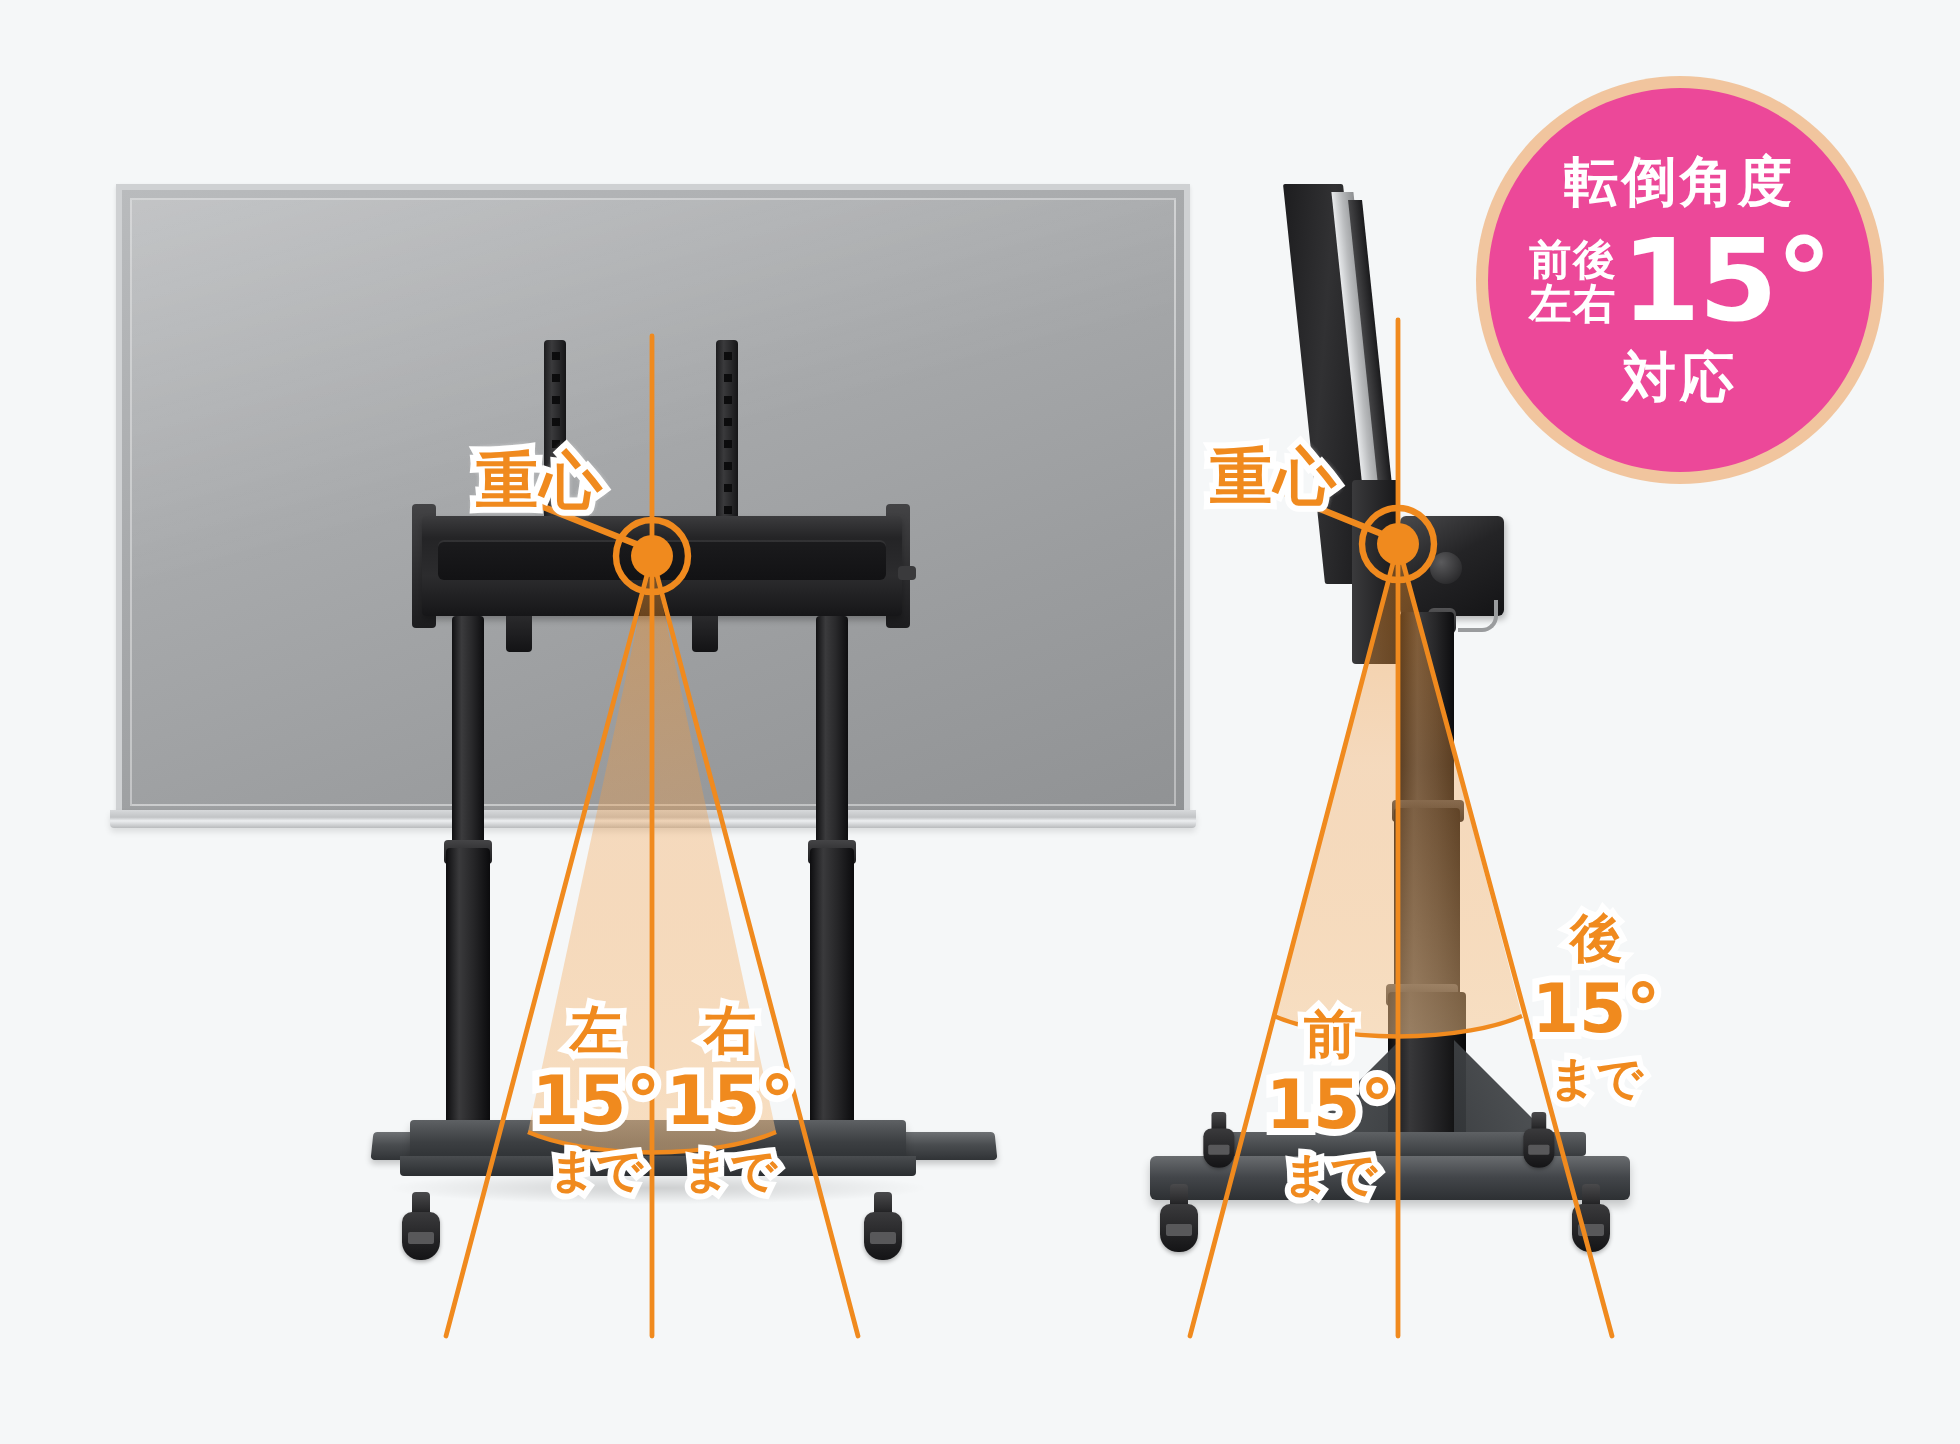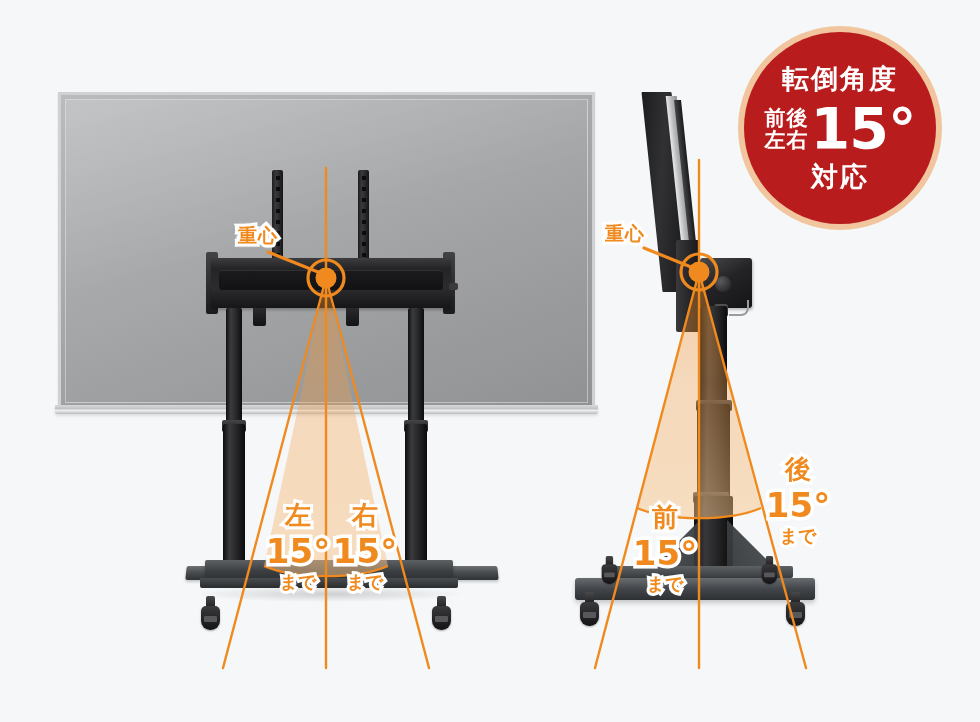--- a/index.html
+++ b/index.html
@@ -275,42 +275,42 @@
     line-height:1.0;
     text-align:center;
     white-space:nowrap;
     user-select:none;
     -webkit-text-stroke:6px #ffffff;
     paint-order:stroke fill;
     text-shadow:
       0 0 4px #fff, 0 0 4px #fff, 0 0 4px #fff,
       2px 2px 0 #fff, -2px 2px 0 #fff, 2px -2px 0 #fff, -2px -2px 0 #fff;
   }
-  .cg-label{font-size:19px;letter-spacing:1px;}
+  .cg-label{font-size:31px;letter-spacing:1px;}
   .ang-block{position:absolute;text-align:center;width:70px;}
   .ang-block .ln1{
     display:block;font-size:26px;font-weight:900;color:#F08A1E;
     -webkit-text-stroke:6px #fff;paint-order:stroke fill;
     text-shadow:0 0 3px #fff,2px 2px 0 #fff,-2px 2px 0 #fff,2px -2px 0 #fff,-2px -2px 0 #fff;
   }
   .ang-block .ln2{
     display:block;font-size:34px;font-weight:900;color:#F08A1E;margin-top:-2px;
     -webkit-text-stroke:7px #fff;paint-order:stroke fill;
     text-shadow:0 0 3px #fff,2px 2px 0 #fff,-2px 2px 0 #fff,2px -2px 0 #fff,-2px -2px 0 #fff;
   }
   .ang-block .ln3{
-    display:block;font-size:18px;font-weight:900;color:#F08A1E;margin-top:-1px;
+    display:block;font-size:23px;font-weight:900;color:#F08A1E;margin-top:-1px;
     -webkit-text-stroke:6px #fff;paint-order:stroke fill;
     text-shadow:0 0 3px #fff,2px 2px 0 #fff,-2px 2px 0 #fff,2px -2px 0 #fff,-2px -2px 0 #fff;
   }
 
   
   .badge{
-    left:744px;top:32px;width:192px;height:192px;border-radius:50%;
-    background:#b91c1c;
+    left:744px;top:44px;width:192px;height:192px;border-radius:50%;
+    background:#ec4899;
     box-shadow:0 0 0 6px rgba(237,128,34,.42);
     color:#fff;
     display:flex;flex-direction:column;align-items:center;justify-content:center;
     user-select:none;
   }
   .badge-l1{font-size:27px;font-weight:900;letter-spacing:2px;margin-bottom:7px;}
   .badge-mid{display:flex;align-items:center;justify-content:center;gap:2px;}
   .badge-stack{display:flex;flex-direction:column;line-height:1.05;font-size:21px;font-weight:900;letter-spacing:1px;}
   .badge-big{font-size:57px;font-weight:900;line-height:.88;letter-spacing:-1px;}
   .badge-l4{font-size:27px;font-weight:900;letter-spacing:2px;margin-top:5px;}

